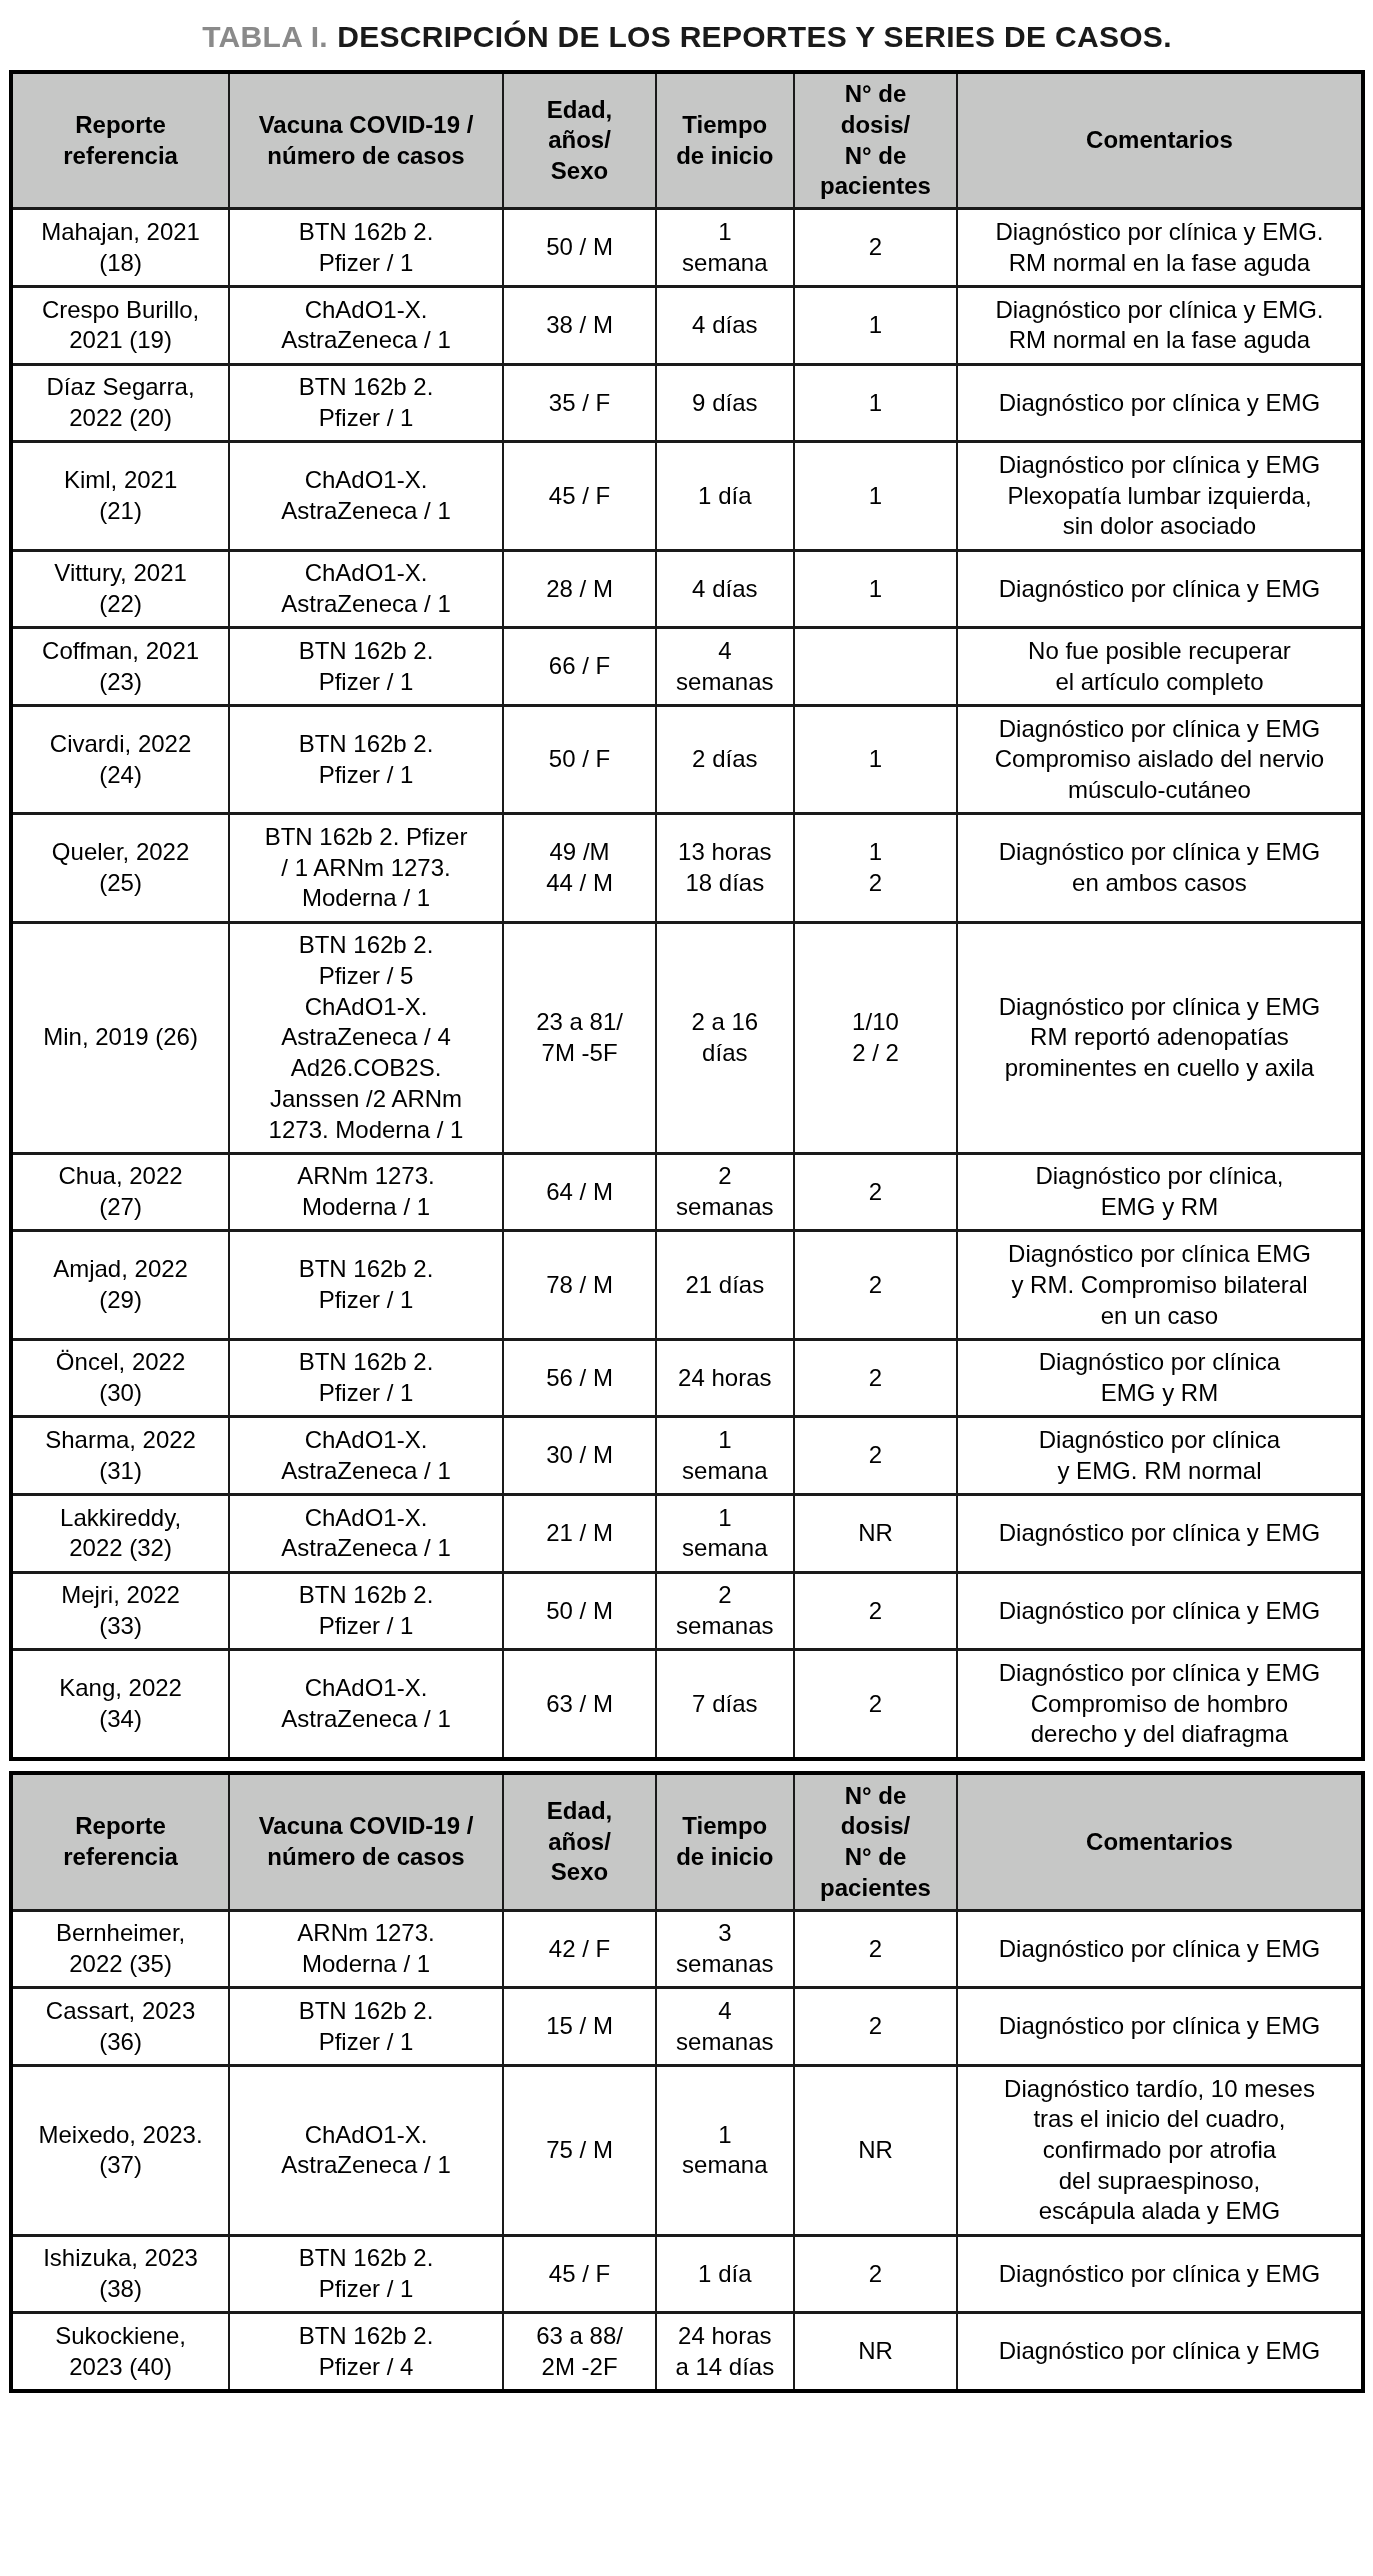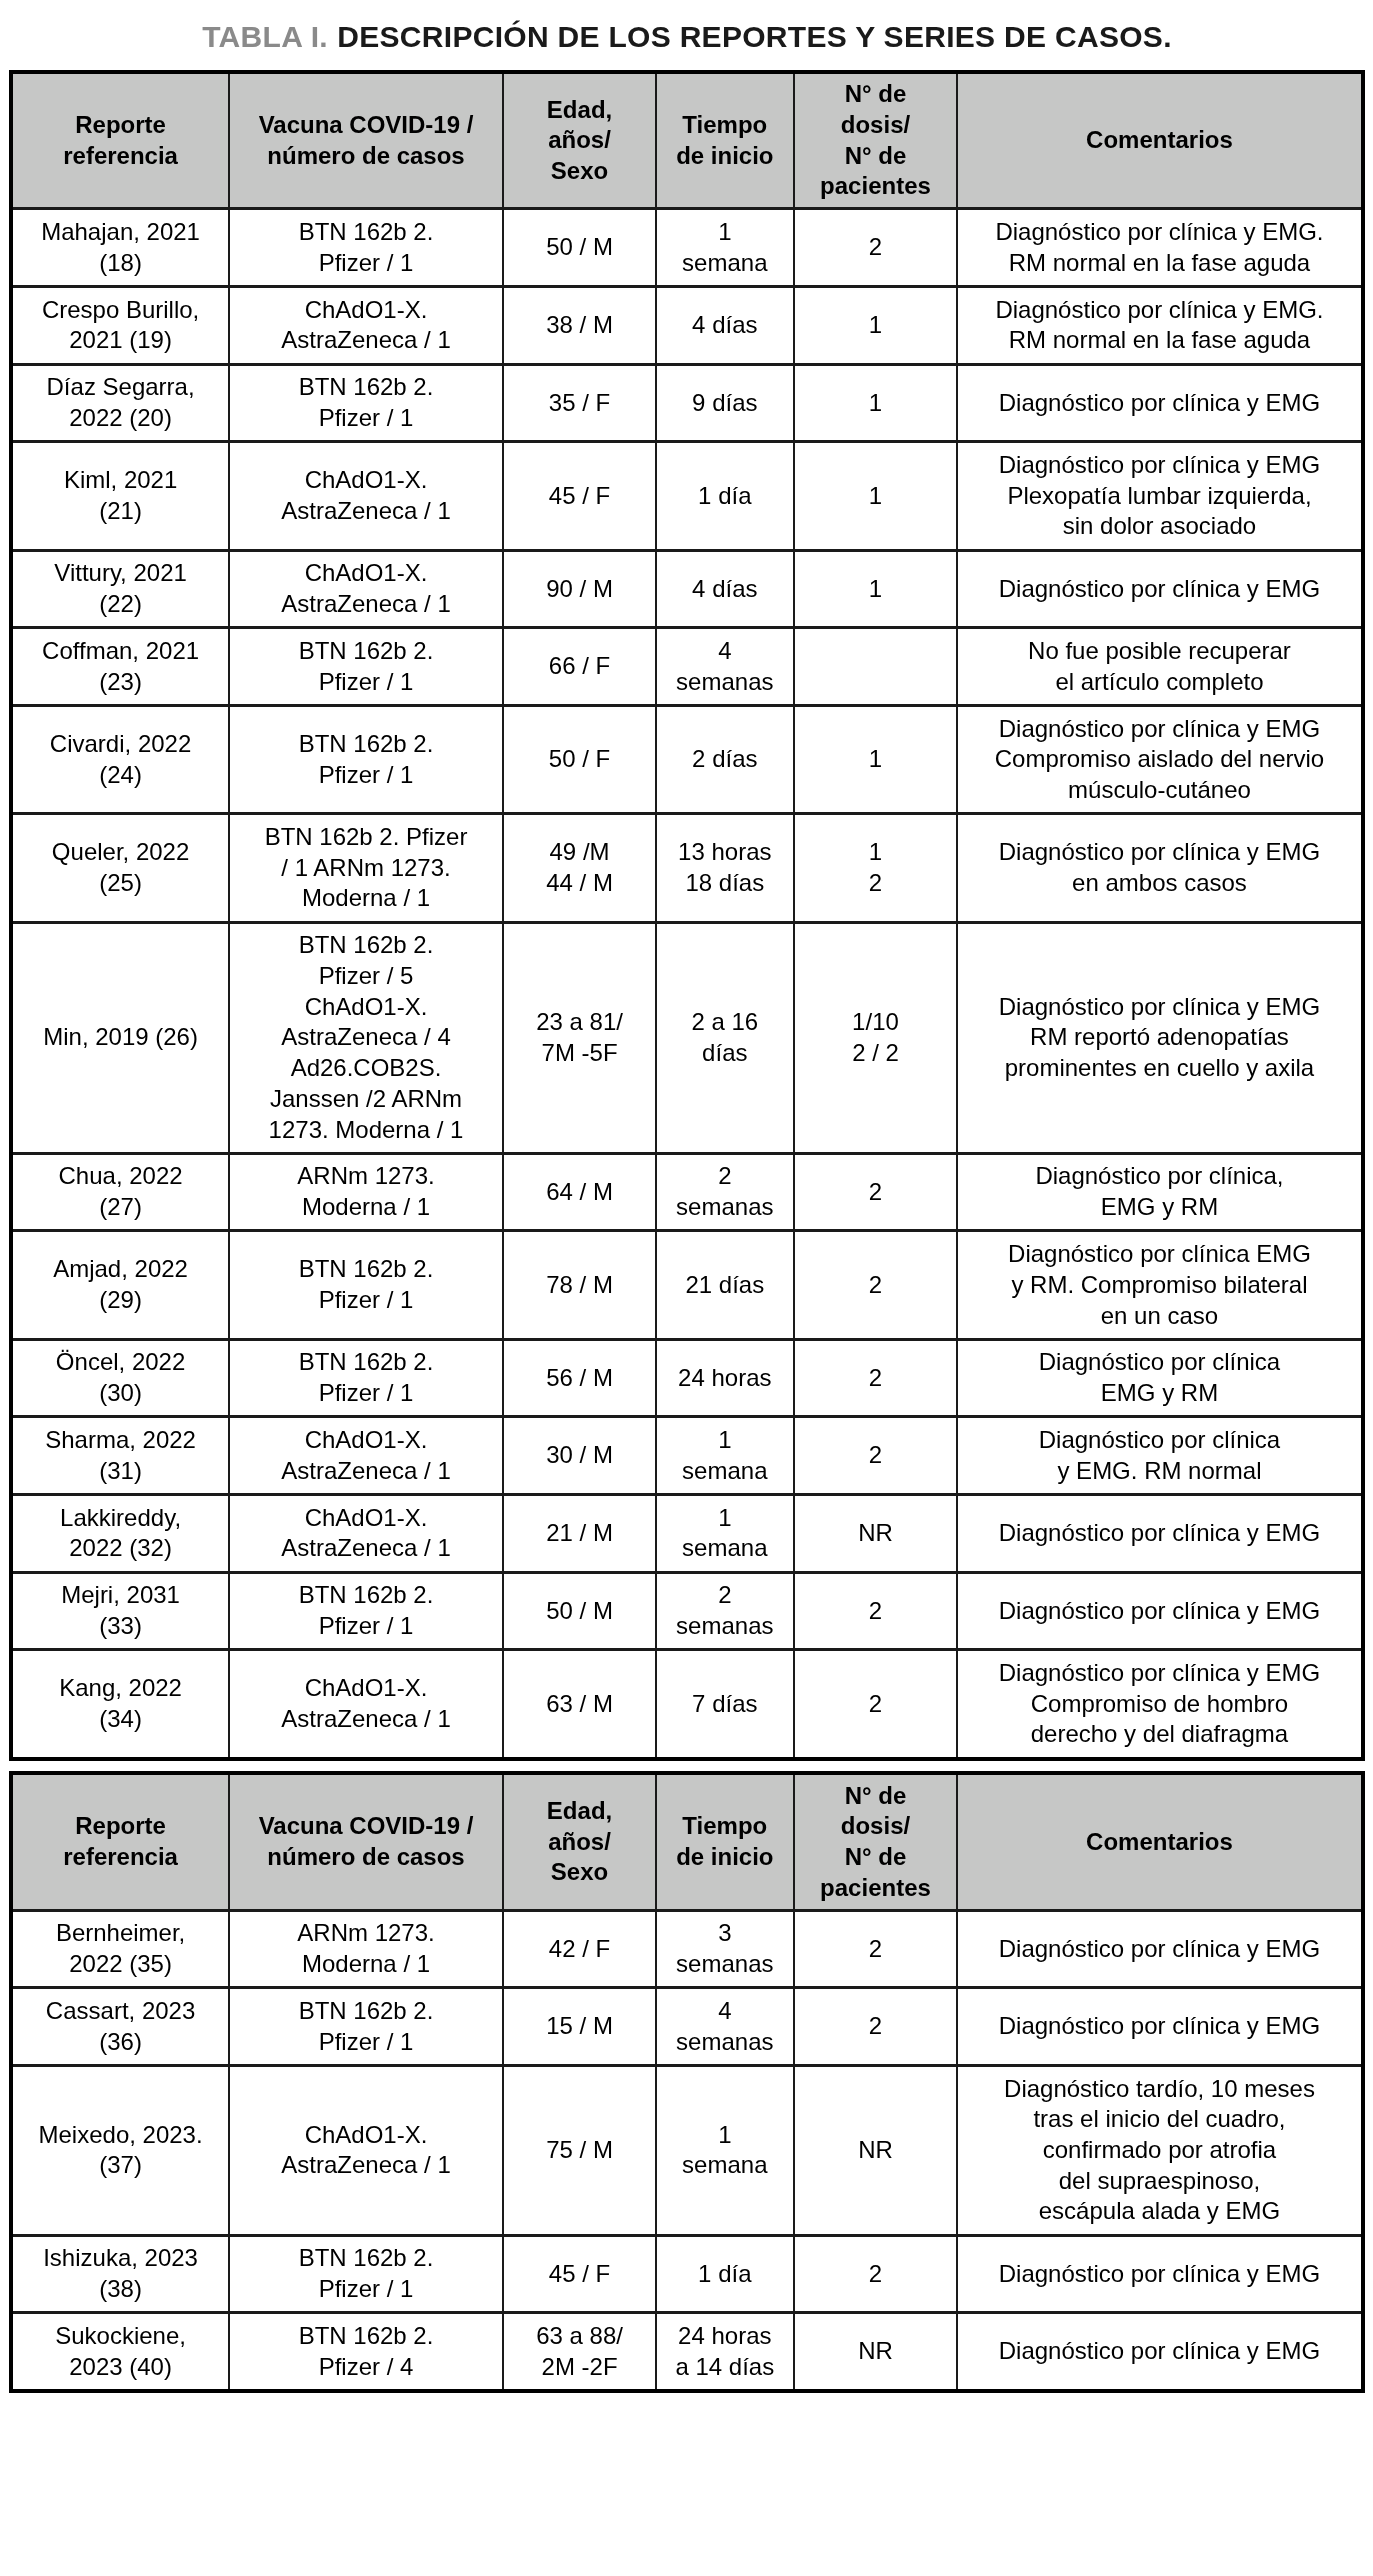--- a/index.html
+++ b/index.html
@@ -136,21 +136,21 @@
           <td>1</td>
           <td>Diagnóstico por clínica y EMG
 Plexopatía lumbar izquierda,
 sin dolor asociado</td>
         </tr>
         <tr>
           <td>Vittury, 2021
 (22)</td>
           <td>ChAdO1-X.
 AstraZeneca / 1</td>
-          <td>90 / M</td>
+          <td>28 / M</td>
           <td>4 días</td>
           <td>1</td>
           <td>Diagnóstico por clínica y EMG</td>
         </tr>
         <tr>
           <td>Coffman, 2021
 (23)</td>
           <td>BTN 162b 2.
 Pfizer / 1</td>
           <td>66 / F</td>
@@ -258,21 +258,21 @@
 2022 (32)</td>
           <td>ChAdO1-X.
 AstraZeneca / 1</td>
           <td>21 / M</td>
           <td>1
 semana</td>
           <td>NR</td>
           <td>Diagnóstico por clínica y EMG</td>
         </tr>
         <tr>
-          <td>Mejri, 2031
+          <td>Mejri, 2022
 (33)</td>
           <td>BTN 162b 2.
 Pfizer / 1</td>
           <td>50 / M</td>
           <td>2
 semanas</td>
           <td>2</td>
           <td>Diagnóstico por clínica y EMG</td>
         </tr>
         <tr>

